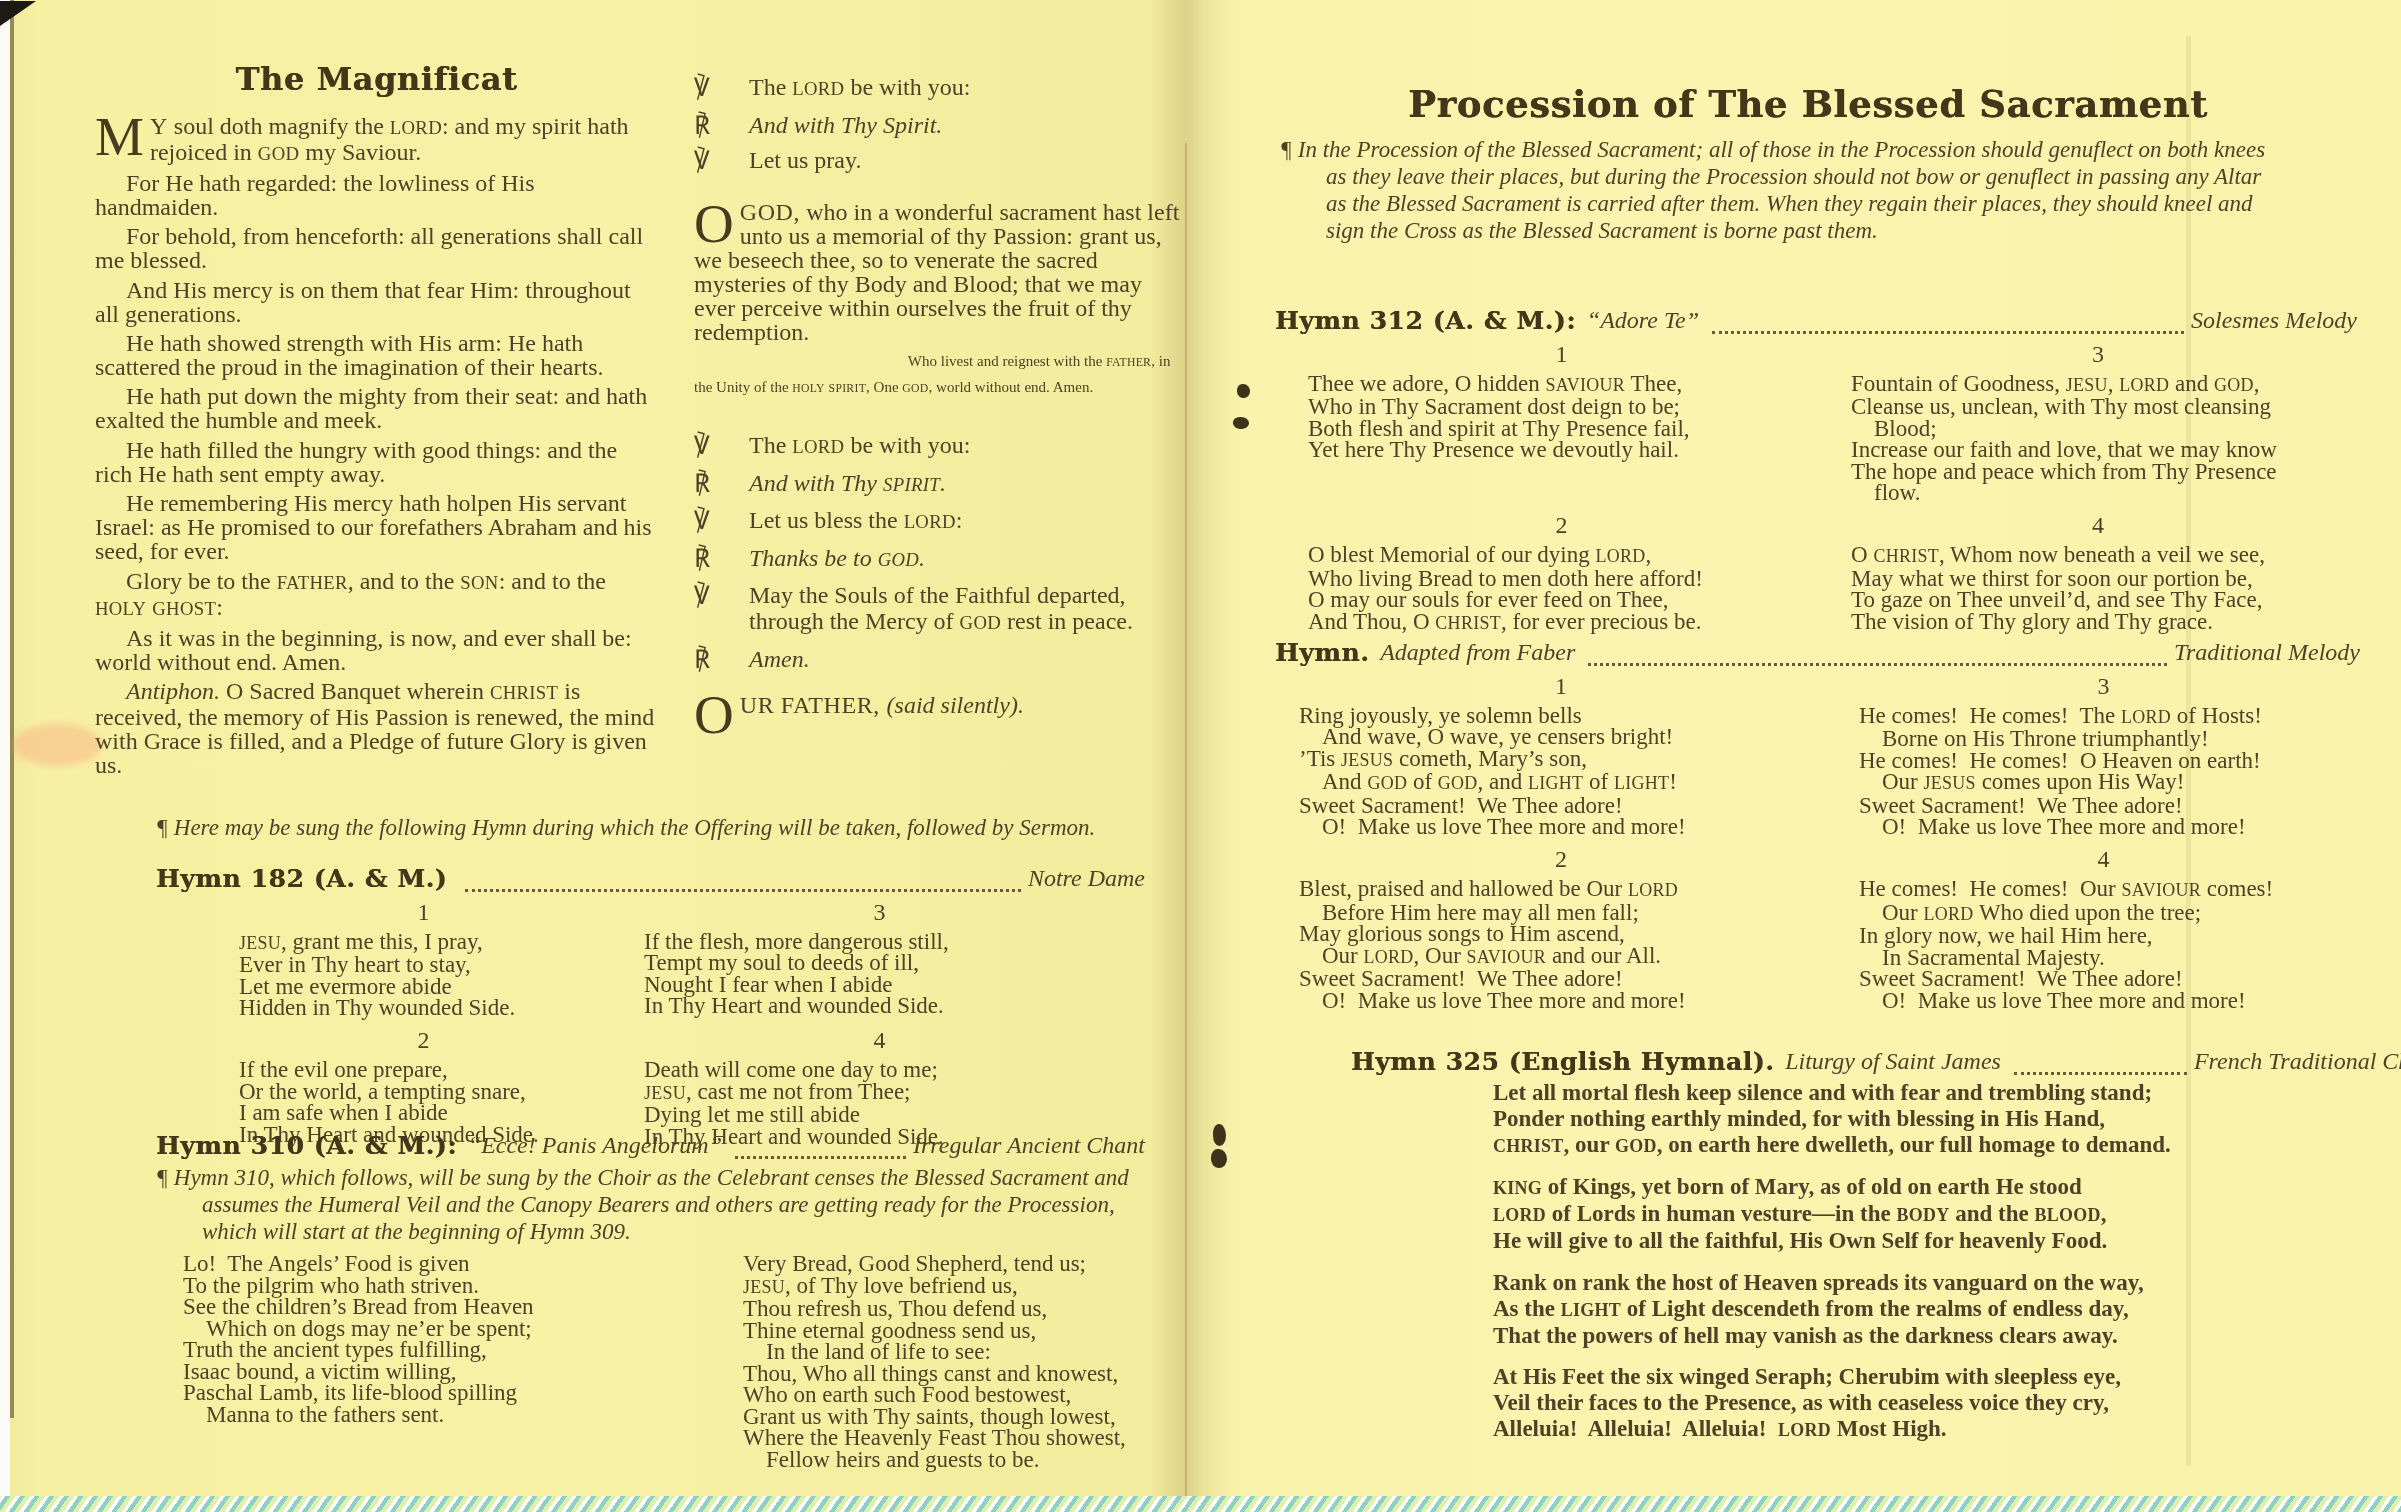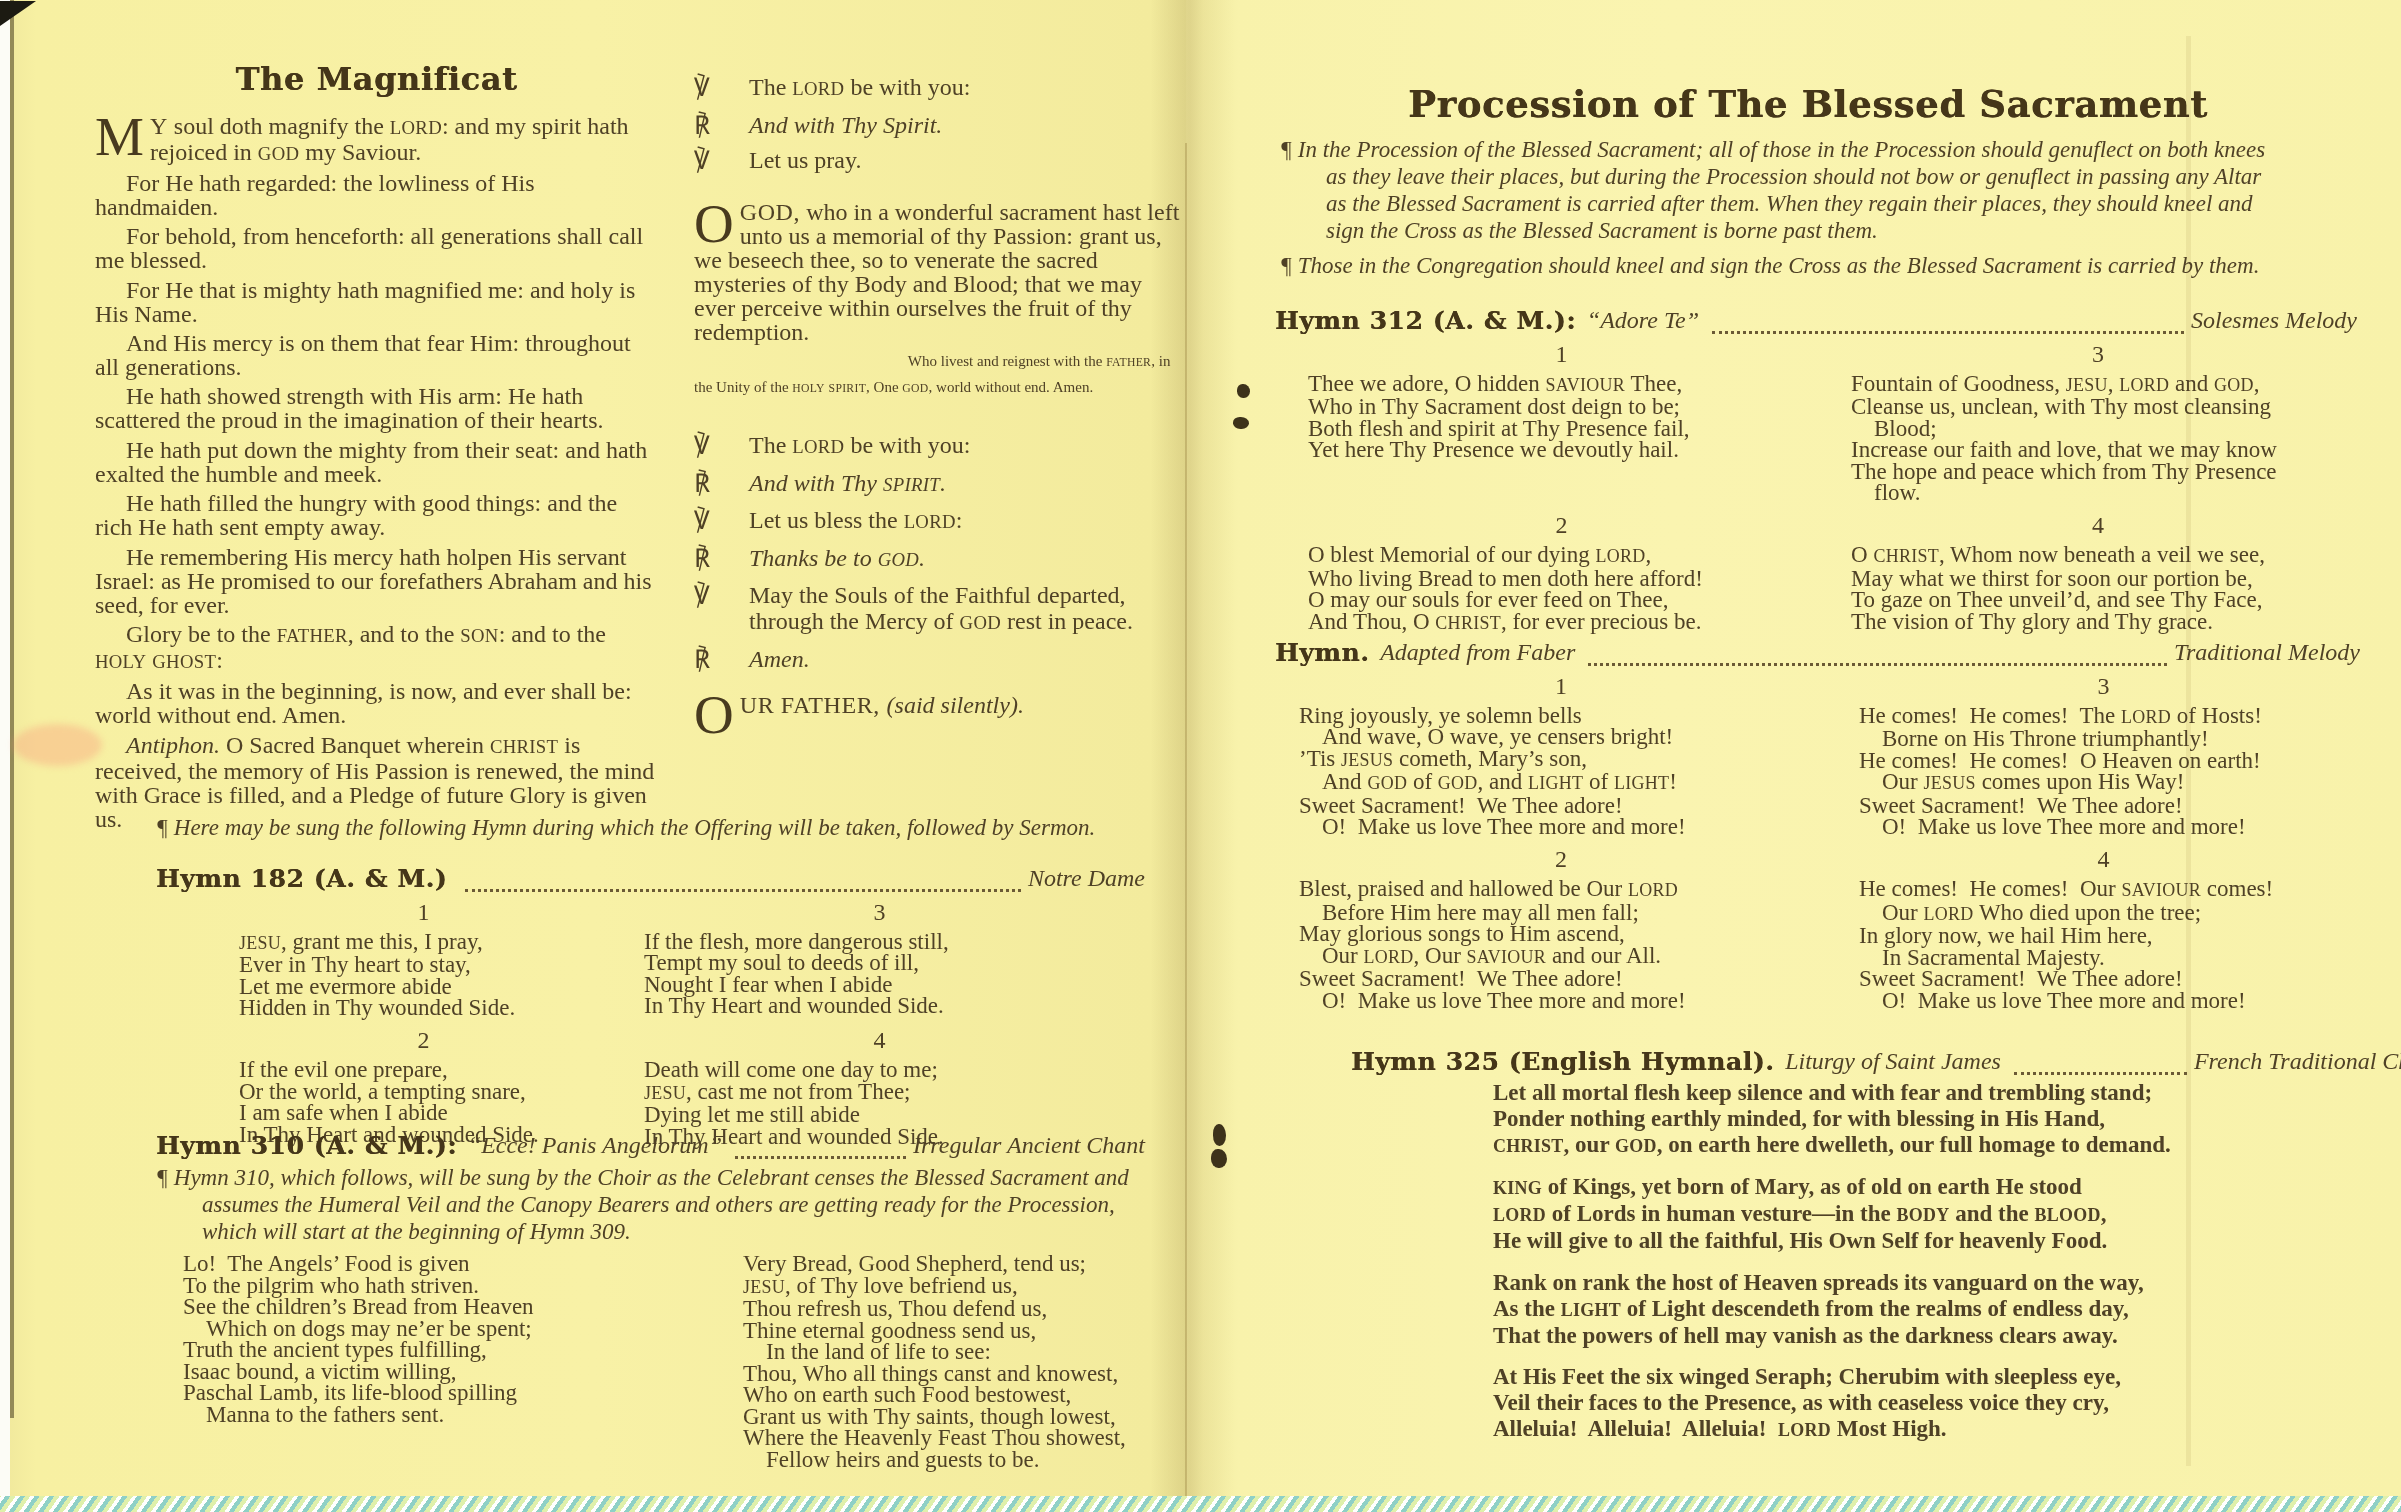--- a/index.html
+++ b/index.html
@@ -90,21 +90,20 @@
   <div class="blot" style="left:1233px;top:417px;width:15.5px;height:12px;"></div>
   <div class="blot" style="left:1213px;top:1124px;width:13px;height:21.5px;"></div>
   <div class="blot" style="left:1211px;top:1149px;width:15.5px;height:19px;"></div>
 
   <div id="lp-col1" class="abs">
     <div id="lp-title" class="gothic">The Magnificat</div>
     <div id="lp-paras">
         <p class="para has-drop"><span class="dropcap">M</span><span class="lead">Y</span> soul doth magnify the <span class="sc">LORD</span>: and my spirit hath rejoiced in <span class="sc">GOD</span> my Saviour.</p>
         <p class="para">For He hath regarded: the lowliness of His handmaiden.</p>
         <p class="para">For behold, from henceforth: all generations shall call me blessed.</p>
-        <p class="para">For He that is mighty hath magnified me: and holy is His Name.</p>
         <p class="para">And His mercy is on them that fear Him: throughout all generations.</p>
         <p class="para">He hath showed strength with His arm: He hath scattered the proud in the imagination of their hearts.</p>
         <p class="para">He hath put down the mighty from their seat: and hath exalted the humble and meek.</p>
         <p class="para">He hath filled the hungry with good things: and the rich He hath sent empty away.</p>
         <p class="para">He remembering His mercy hath holpen His servant Israel: as He promised to our forefathers Abraham and his seed, for ever.</p>
         <p class="para">Glory be to the <span class="sc">FATHER</span>, and to the <span class="sc">SON</span>: and to the <span class="sc">HOLY</span> <span class="sc">GHOST</span>:</p>
         <p class="para">As it was in the beginning, is now, and ever shall be: world without end.  Amen.</p>
         <p class="para"><i>Antiphon.</i>  O Sacred Banquet wherein <span class="sc">CHRIST</span> is received, the memory of His Passion is renewed, the mind with Grace is filled, and a Pledge of future Glory is given us.</p>
       </div>
   </div>
@@ -228,21 +227,20 @@
           <div class="line">Grant us with Thy saints, though lowest,</div>
           <div class="line">Where the Heavenly Feast Thou showest,</div>
           <div class="line">    Fellow heirs and guests to be.</div>
         </div>
       </div>
     </div>
 
   <div id="rp-title" class="abs gothic">Procession of The Blessed Sacrament</div>
   <div id="rp-rubrics" class="abs">
       <p class="rubric">¶ In the Procession of the Blessed Sacrament; all of  those in the Procession should genuflect on both knees as they leave their places, but during the Procession should not bow or genuflect in passing any Altar as the Blessed Sacrament is carried after them.  When they regain their places, they should kneel and sign the Cross as the Blessed Sacrament is borne past them.</p>
-      <p class="rubric">¶ Those in the Congregation should kneel and sign the Cross as the Blessed Sacrament is carried by them.</p>
     </div>
   <div id="hymn312" class="abs">
       <div class="hymn-head">
         <span class="hnum gothic">Hymn 312 (A. &amp; M.):</span>
         <span class="htitle">“Adore Te”</span>
         <span class="leader"></span>
         <span class="tune">Solesmes Melody</span>
       </div>
       <div class="stanza-grid">
         <div class="stanza">

